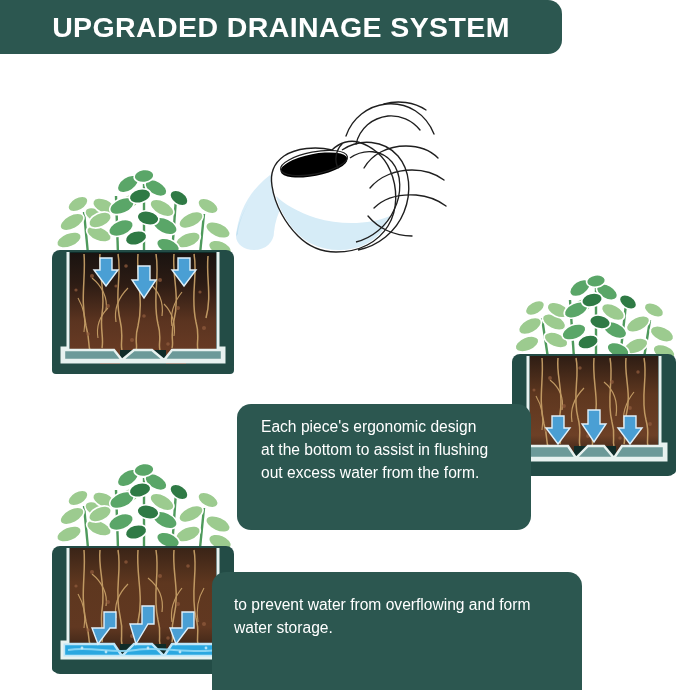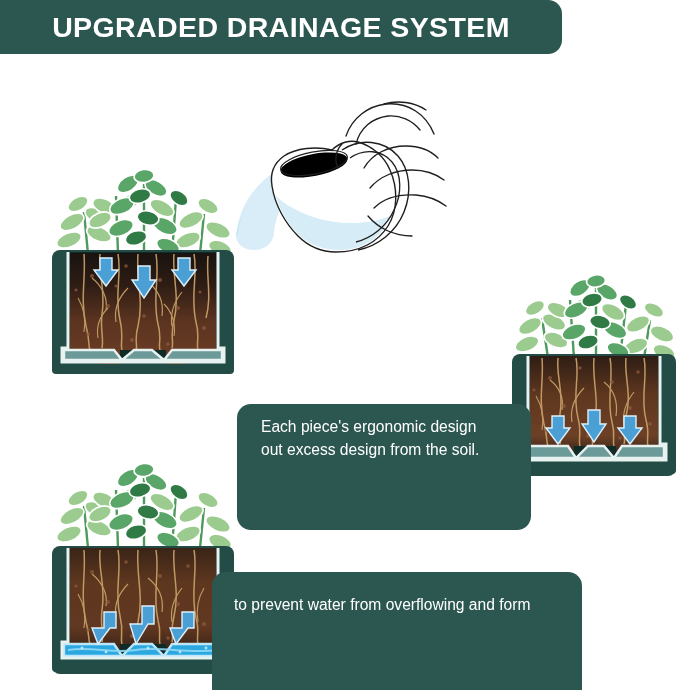--- a/index.html
+++ b/index.html
@@ -452,18 +452,20 @@
       <path d="M 128 202 L 140 186 L 146 186 L 146 170 L 134 170 L 134 186 L 122 186 Z" transform="translate(0,-6)"></path>
     </g>
 
     <path d="M 20 100 L 20 194 L 14 194 L 14 210 L 176 210 L 176 194 L 170 194 L 170 100" fill="none" stroke="#e8f2f0" stroke-width="3"></path>
     <rect x="4" y="212" width="182" height="12" rx="4" fill="#234c46"></rect>
   </svg>
 </div>
 
 <div class="callout" id="callout-drainage">
   <p>Each piece's ergonomic design</p>
-  <p>out excess design from the soil.</p>
+  <p>at the bottom to assist in flushing</p>
+  <p>out excess water from the form.</p>
 </div>
 
 <div class="callout" id="callout-tray">
   <p>to prevent water from overflowing and form</p>
+  <p>water storage.</p>
 </div>
 
 </body></html>

